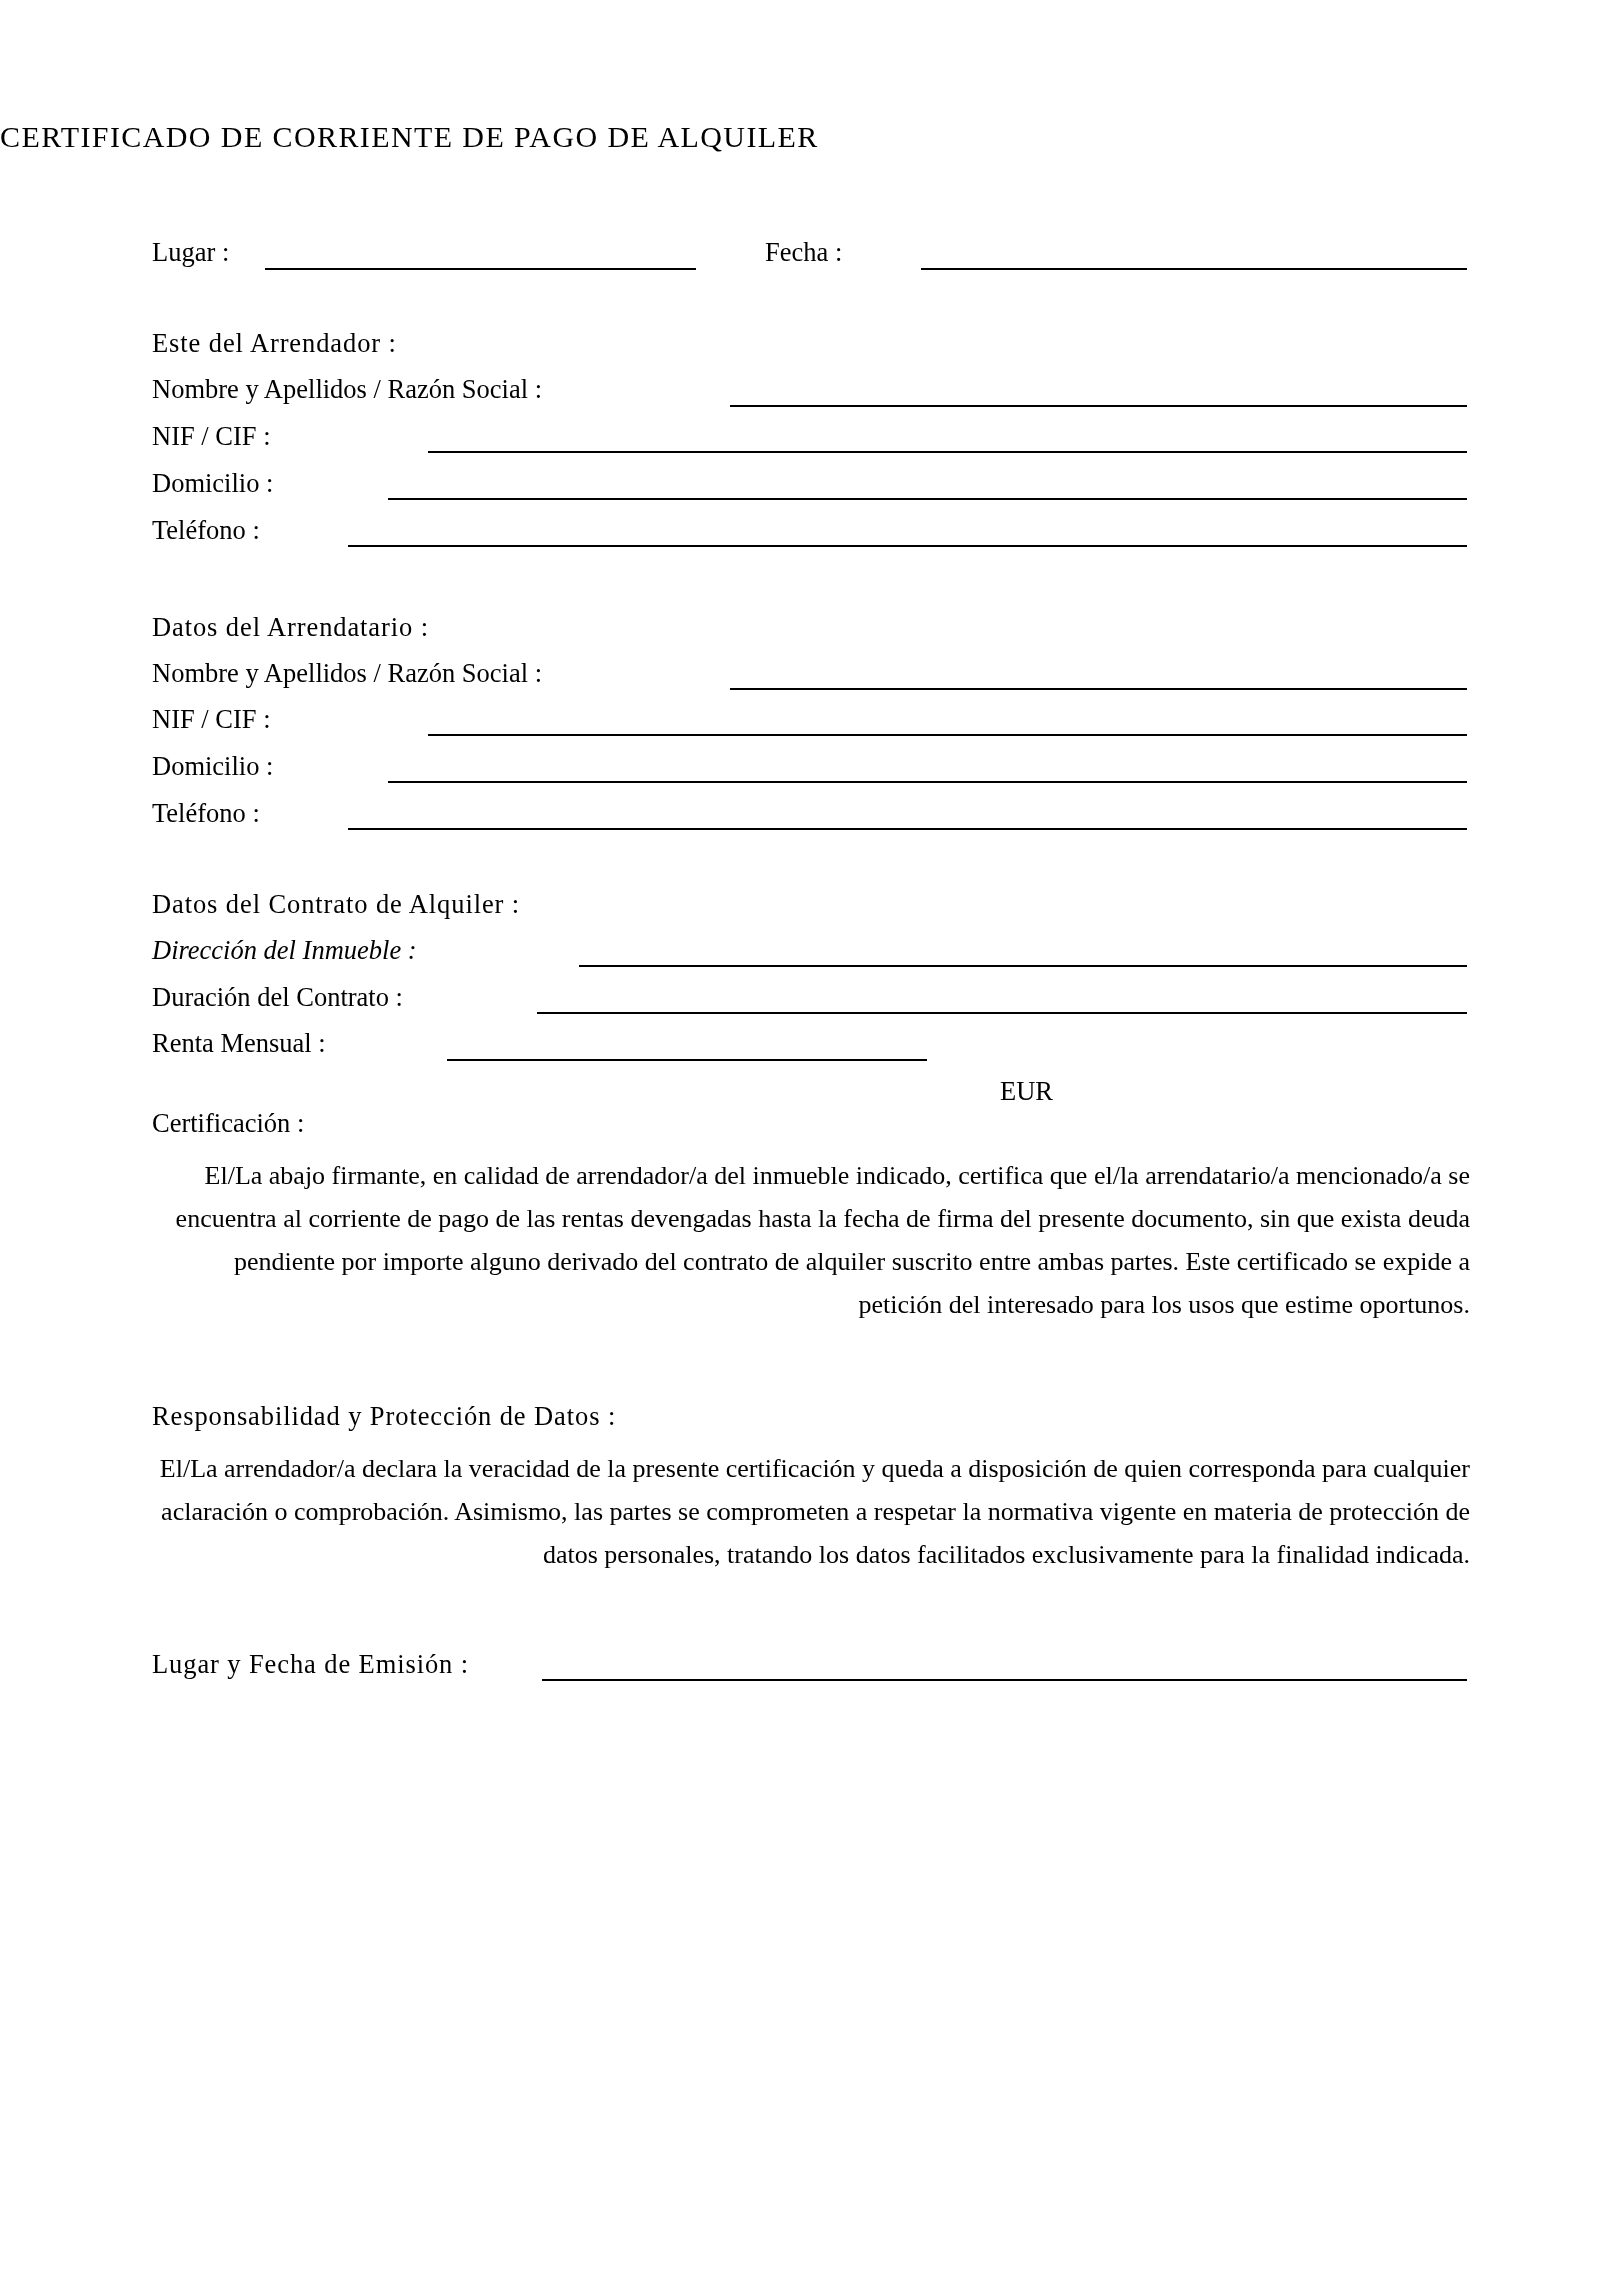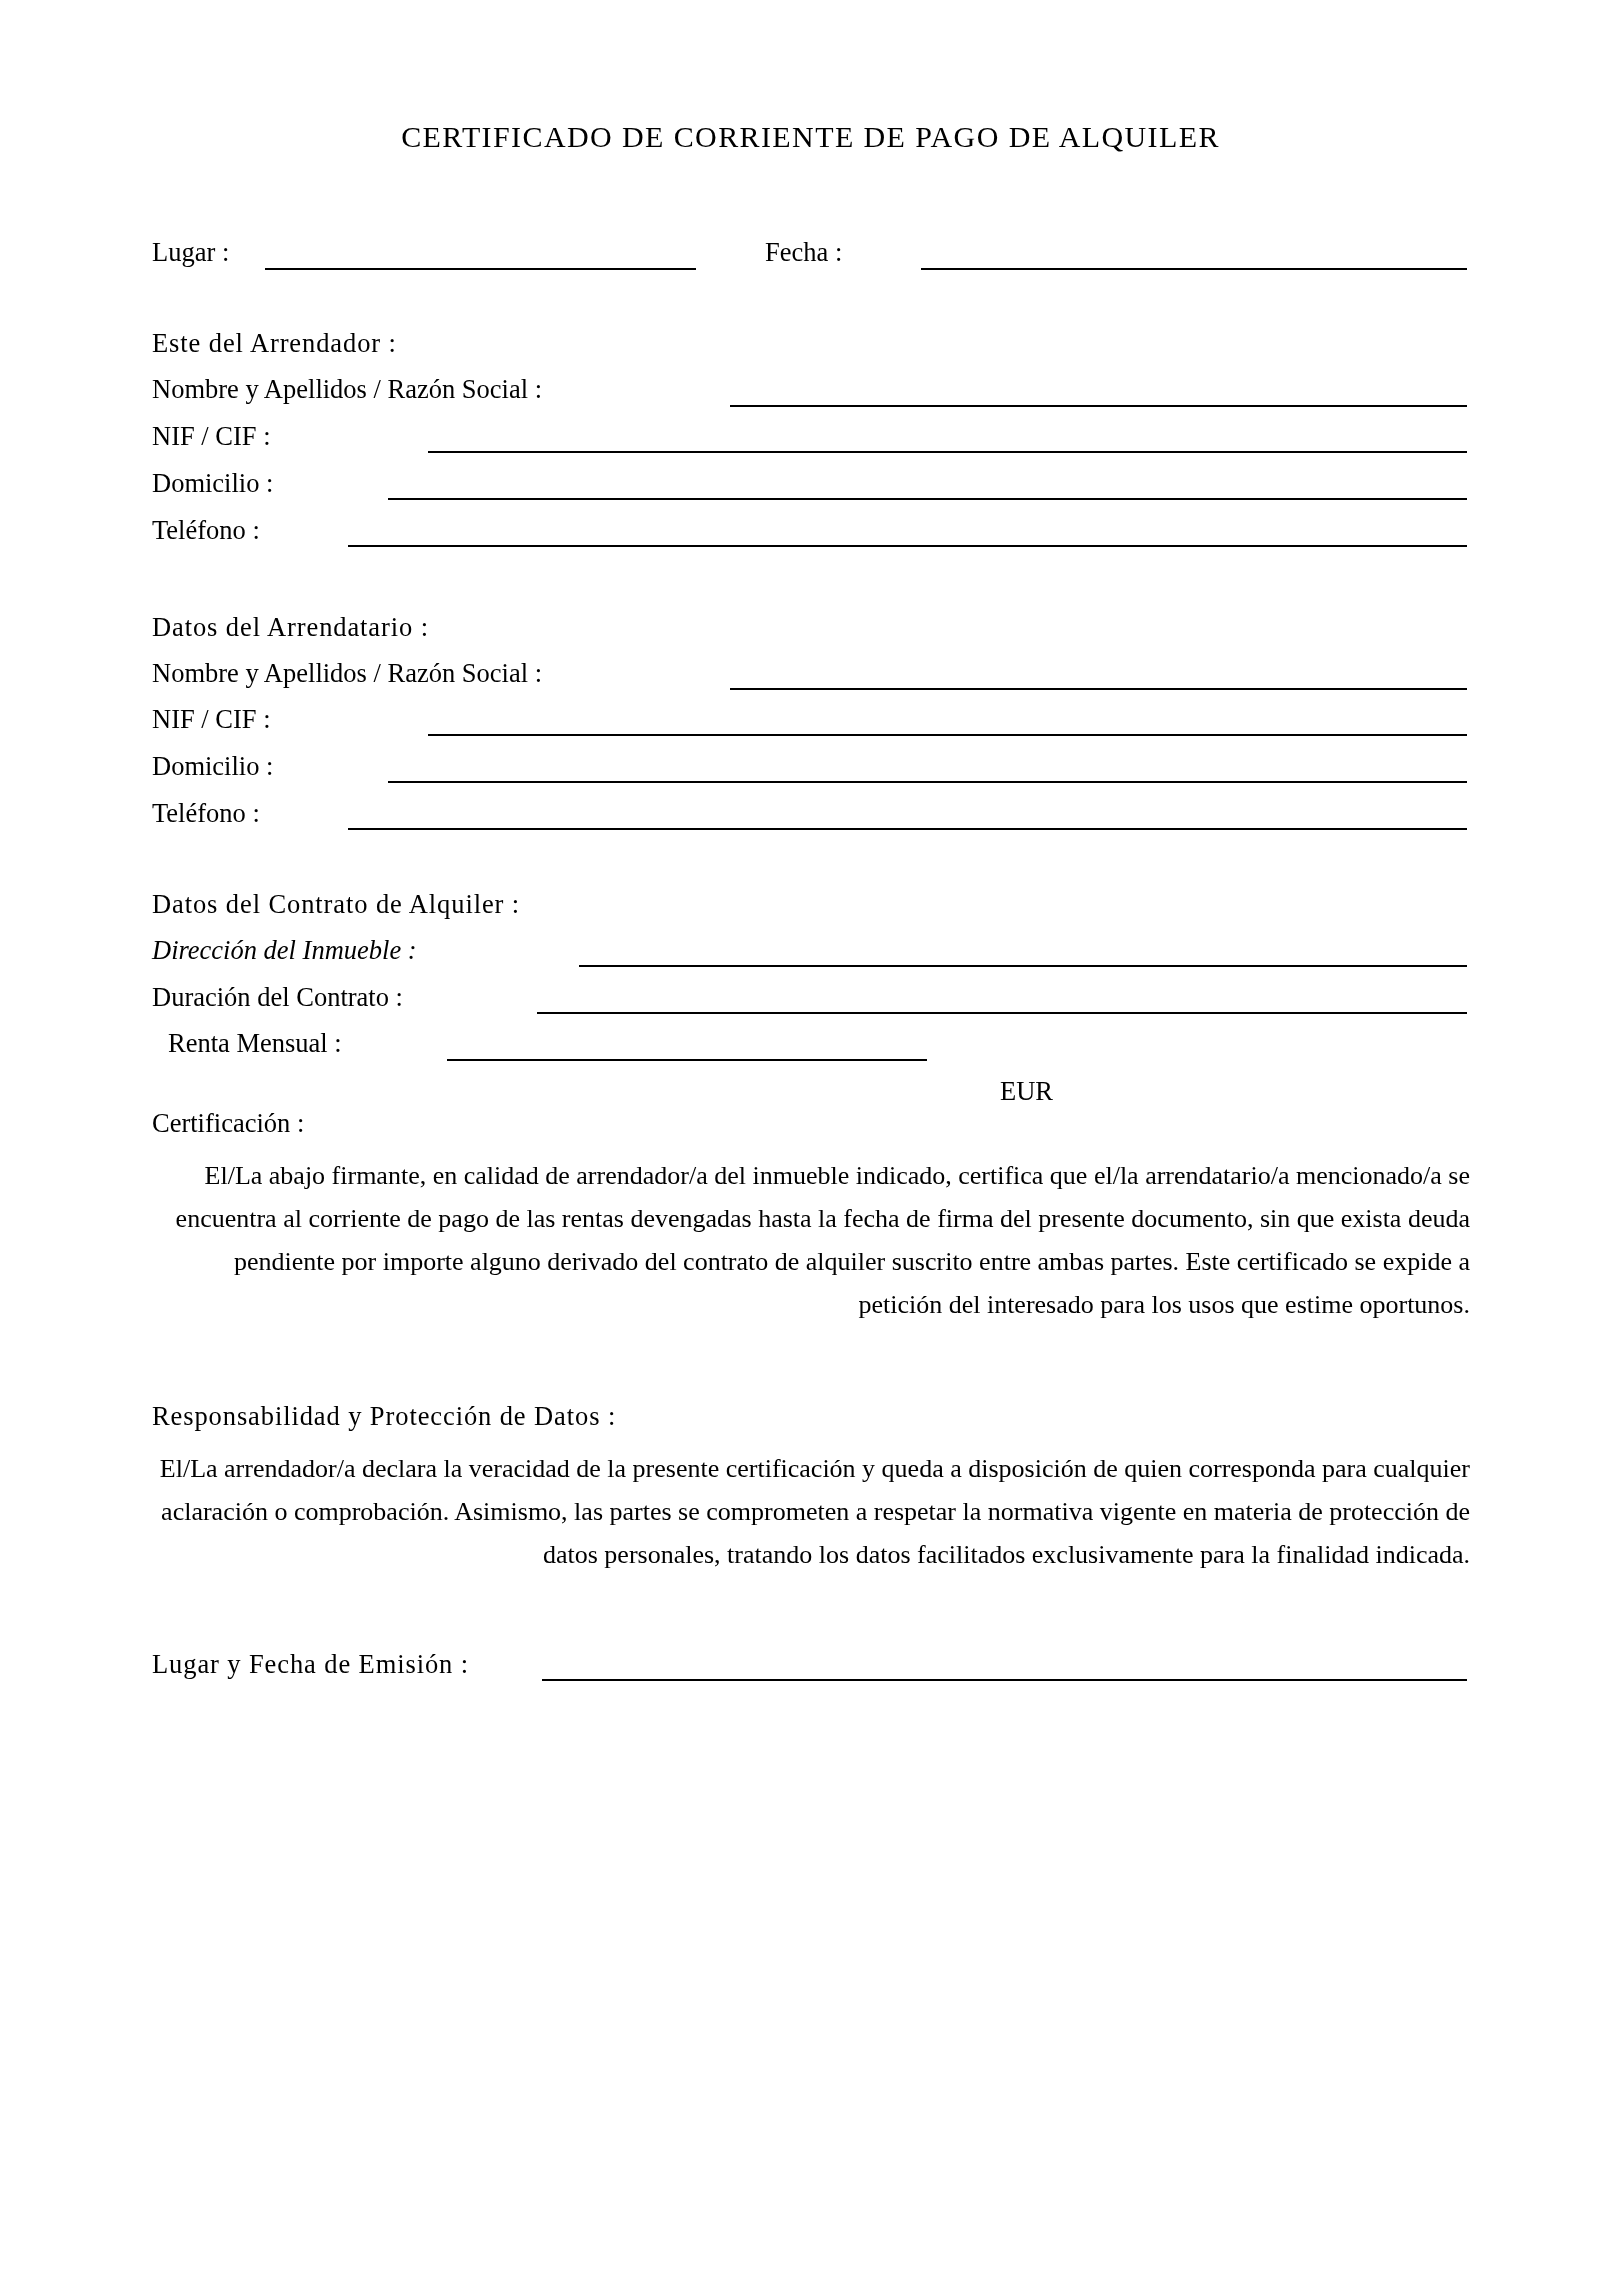--- a/index.html
+++ b/index.html
@@ -19,21 +19,21 @@
     background: #ffffff;
     overflow: hidden;
   }
 
   
   .doc-title {
     position: absolute;
     left: 0;
     top: 120px;
     width: 1621px;
-    text-align: center;
+    text-align: left;
     font-size: 30px;
     letter-spacing: 1.4px;
     white-space: nowrap;
   }
 
   
   .row {
     position: absolute;
     left: 152px;
     height: 33px;
@@ -144,21 +144,21 @@
   <div class="row" style="top:934px;font-style:italic;">
     <span class="label">Dirección del Inmueble :</span>
   </div>
   <div class="rule" style="left:579px; top:965px; width:888px;"></div>
 
   <div class="row" style="top:981px;">
     <span class="label">Duración del Contrato :</span>
   </div>
   <div class="rule" style="left:537px; top:1012px; width:930px;"></div>
 
-  <div class="row" style="top:1027px;margin-left:16px;">
+  <div class="row" style="top:1027px;">
     <span class="label">Renta Mensual :</span>
   </div>
   <div class="rule" style="left:447px; top:1059px; width:480px;"></div>
   <div class="inline-unit" style="left:1000px; top:1027px;margin-top:48px;">EUR</div>
 
   <div class="row" style="top:1107px;">
     <span class="label">Certificación :</span>
   </div>
   <div class="para" style="top:1154px;">El/La abajo firmante, en calidad de arrendador/a del inmueble indicado, certifica que el/la arrendatario/a mencionado/a se encuentra al corriente de pago de las rentas devengadas hasta la fecha de firma del presente documento, sin que exista deuda pendiente por importe alguno derivado del contrato de alquiler suscrito entre ambas partes. Este certificado se expide a petición del interesado para los usos que estime oportunos.</div>
 

